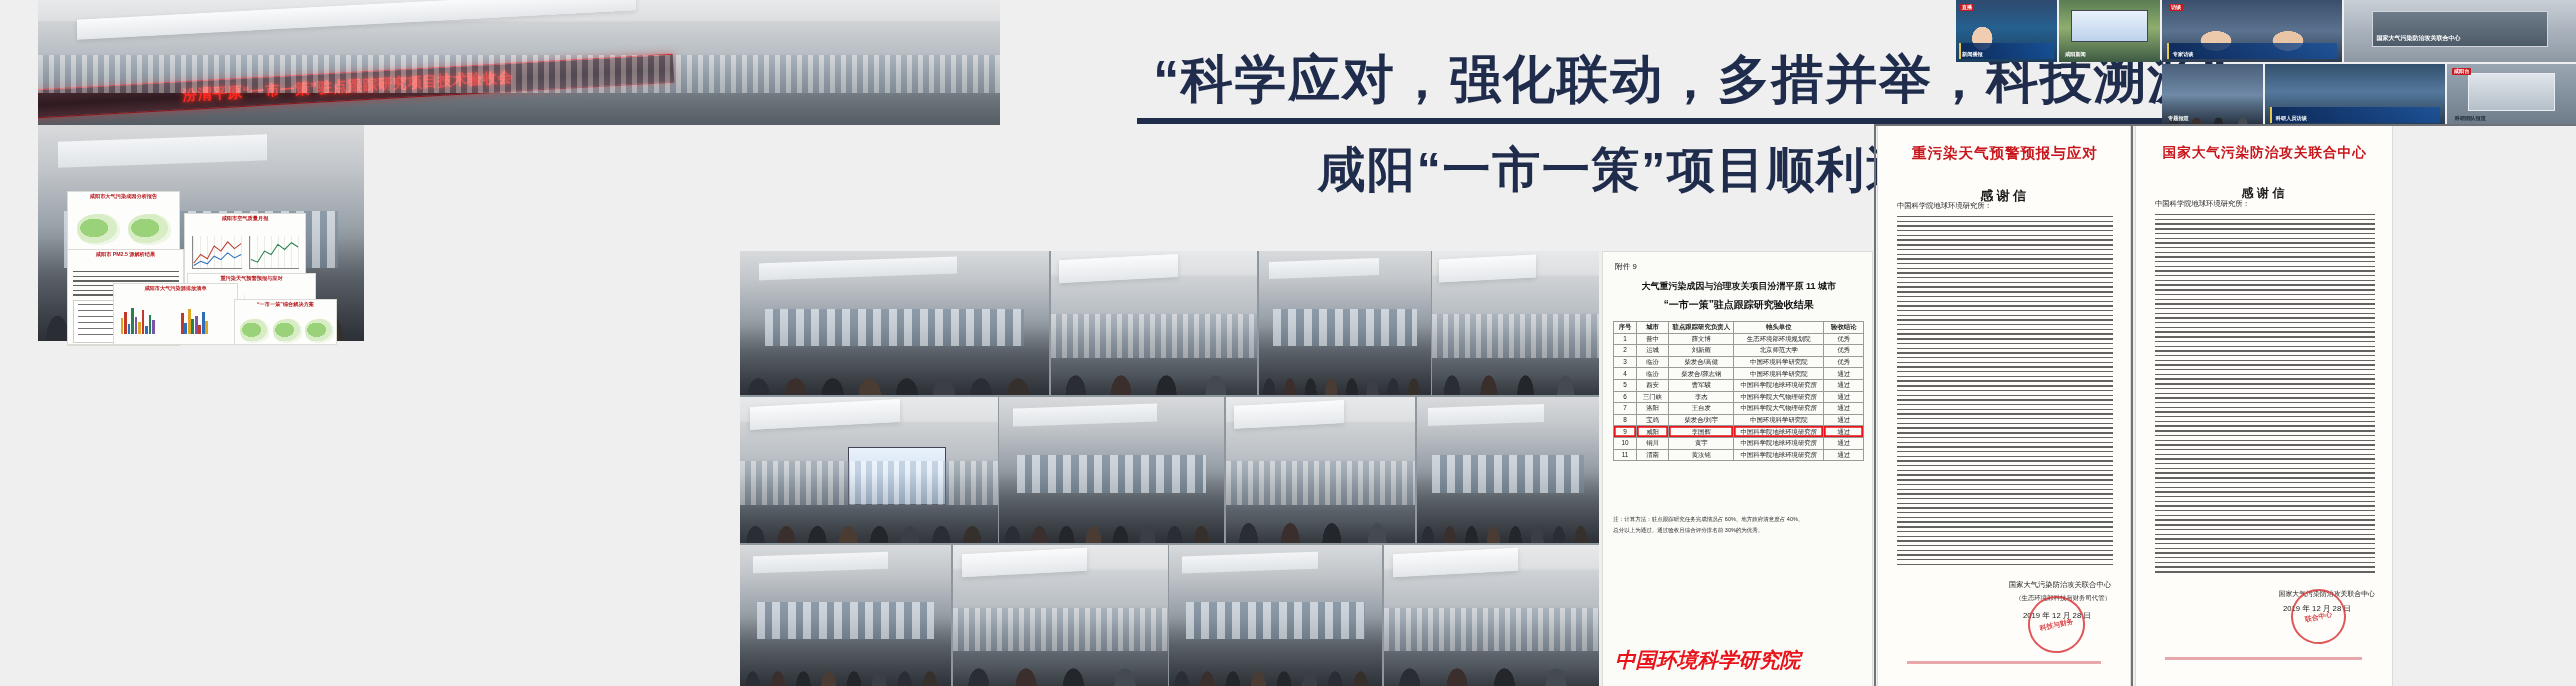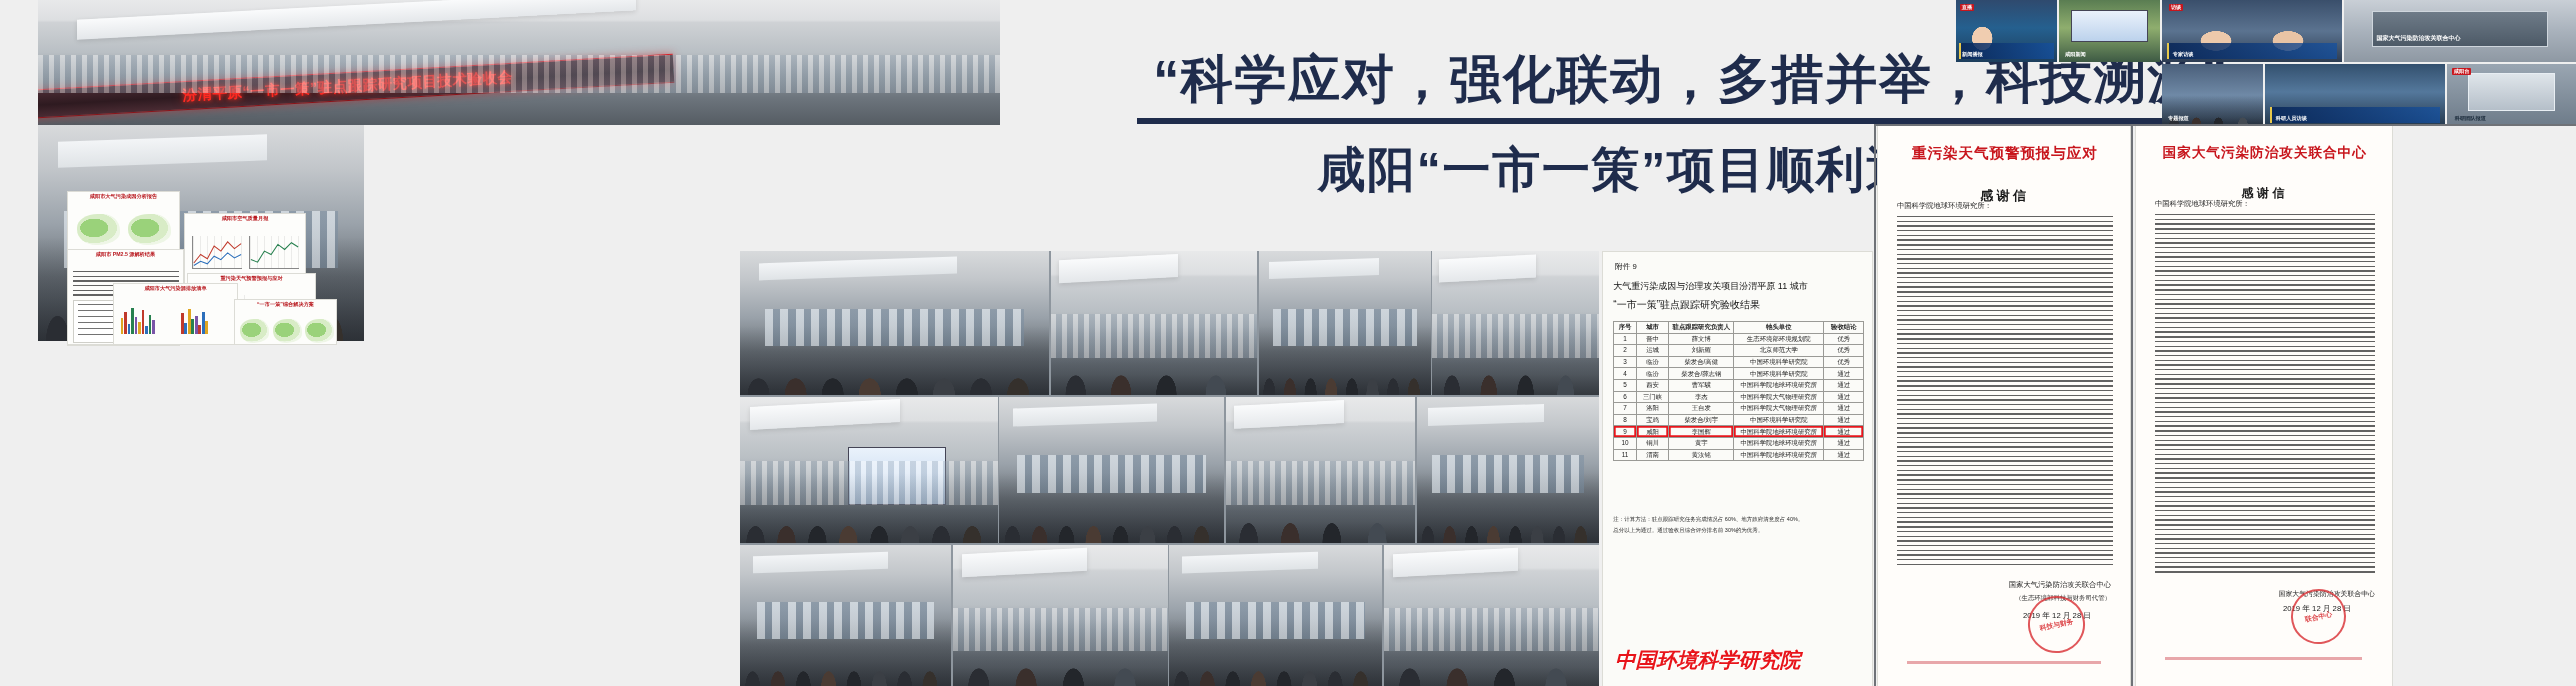--- a/index.html
+++ b/index.html
@@ -145,22 +145,22 @@
 
   
   .doc {
     position:absolute;
     background:#fdfdfb;
     overflow:hidden;
     border:0.9px solid #dcdcd6;
   }
   .doc-title {
     color:#111;
-    font-weight:normal;
-    text-align:left;
+    font-weight:bold;
+    text-align:center;
     line-height:1.5;
   }
   .txtlines {
     position:absolute;
     background: repeating-linear-gradient(180deg,
       rgba(60,60,60,.72) 0 1.3px, rgba(0,0,0,0) 1.3px 6px);
   }
   .txtlines.dense {
     background: repeating-linear-gradient(180deg,
       rgba(60,60,60,.8) 0 1.4px, rgba(0,0,0,0) 1.4px 4.7px);

